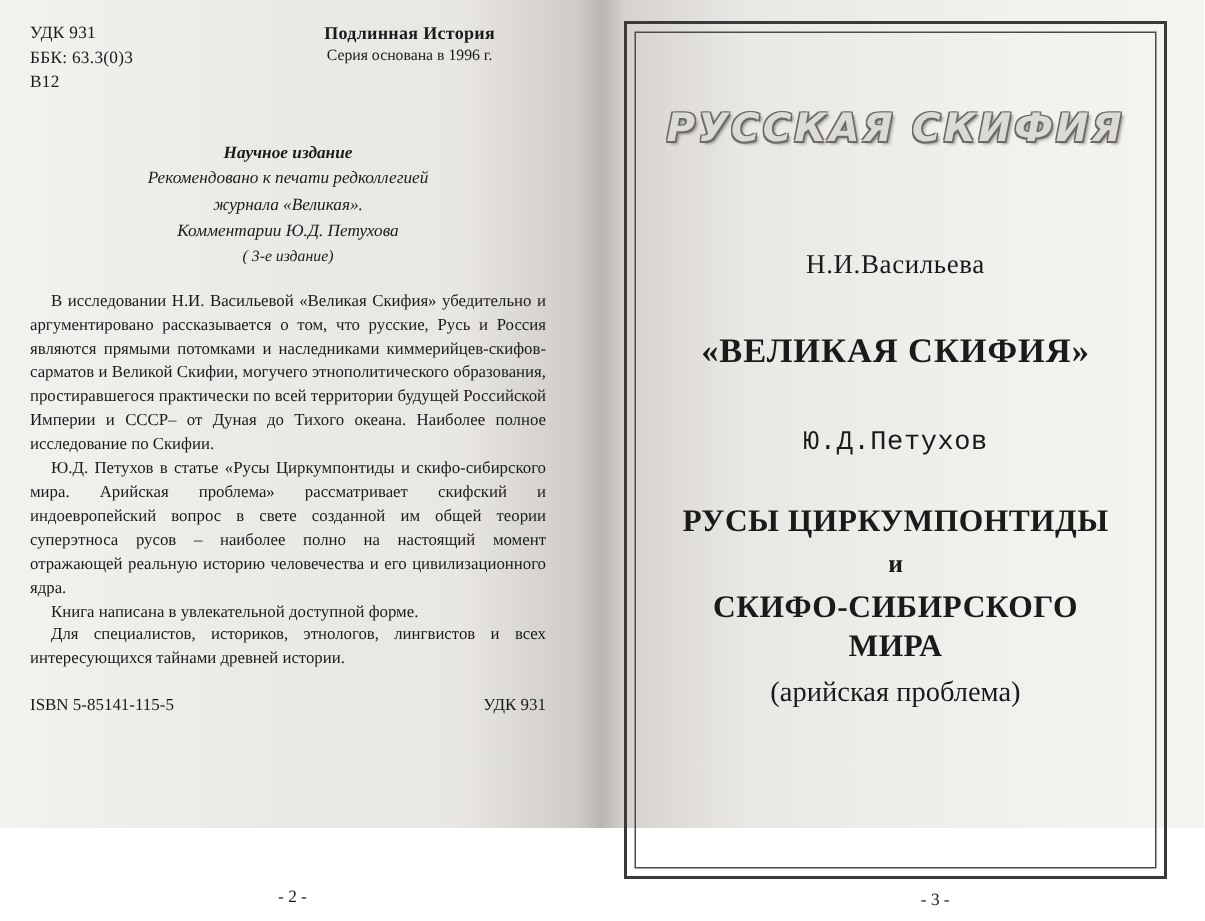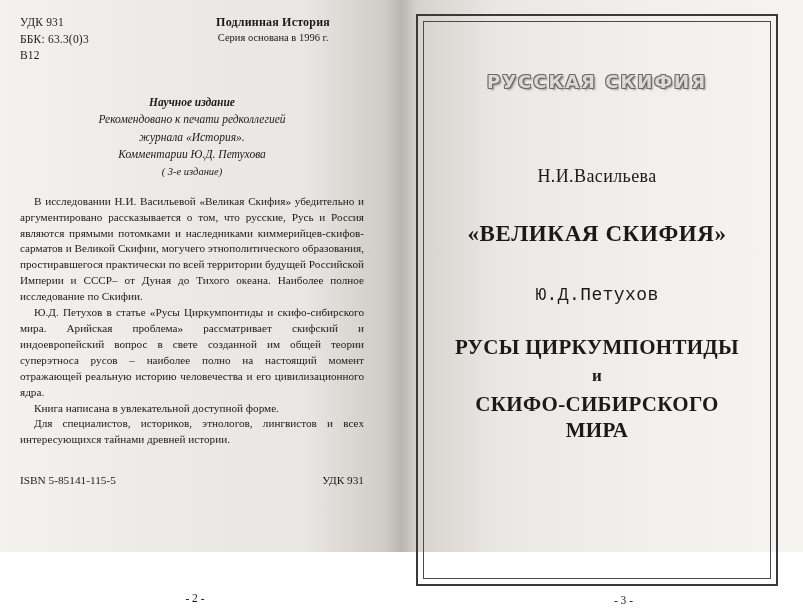--- a/index.html
+++ b/index.html
@@ -90,21 +90,21 @@
     text-align: justify;
   }
   .annotation p {
     margin: 0;
     text-indent: 14px;
   }
 
   .isbn-row {
     display: flex;
     justify-content: space-between;
-    margin-top: 26px;
+    margin-top: 16px;
     font-size: 11.3px;
   }
   .copyright {
     margin-top: 14px;
     font-size: 11.3px;
     line-height: 1.5;
   }
   .folio {
     position: absolute;
     bottom: 10px;
@@ -136,22 +136,23 @@
   .series-banner {
     position: absolute;
     top: 55px;
     left: 0;
     width: 100%;
     text-align: center;
   }
   .series-banner .txt {
     display: inline-block;
     font-family: "DejaVu Sans", sans-serif;
-    font-size: 18px;
-    font-weight: bold;
+    font-size: 26px;
+    font-weight: bold;
+    font-style: italic;
     letter-spacing: 2px;
     color: #dcdad6;
     text-shadow:
       -1px -1px 0 #6e6b66,
        1px -1px 0 #6e6b66,
       -1px  1px 0 #6e6b66,
        1px  1px 0 #6e6b66,
        2px  2px 2px rgba(0,0,0,0.35);
   }
   .rp-content {
@@ -216,21 +217,21 @@
       </div>
       <div class="series-block">
         <div class="series-title">Подлинная История</div>
         <div class="series-sub">Серия основана в 1996 г.</div>
       </div>
     </div>
 
     <div class="sci-block">
       <div class="l1">Научное издание</div>
       <div>Рекомендовано к печати редколлегией</div>
-      <div>журнала «История».</div>
+      <div>журнала «Великая».</div>
       <div>Комментарии Ю.Д. Петухова</div>
       <div class="sci-edition">( 3-е издание)</div>
     </div>
 
 
     <div class="annotation">
       <p>В исследовании Н.И. Васильевой «Великая Скифия» убедительно и аргументировано рассказывается о том, что русские, Русь и Россия являются прямыми потомками и наследниками киммерийцев-скифов-сарматов и Великой Скифии, могучего этнополитического образования, простиравшегося практически по всей территории будущей Российской Империи и СССР– от Дуная до Тихого океана. Наиболее полное исследование по Скифии.</p>
       <p>Ю.Д. Петухов в статье «Русы Циркумпонтиды и скифо-сибирского мира. Арийская проблема» рассматривает скифский и индоевропейский вопрос в свете созданной им общей теории суперэтноса русов – наиболее полно на настоящий момент отражающей реальную историю человечества и его цивилизационного ядра.</p>
       <p>Книга написана в увлекательной доступной форме.</p>
       <p>Для специалистов, историков, этнологов, лингвистов и всех интересующихся тайнами древней истории.</p>
@@ -253,19 +254,20 @@
         <span class="txt">РУССКАЯ СКИФИЯ</span>
       </div>
 
       <div class="rp-content">
         <div class="author1">Н.И.Васильева</div>
         <div class="book-title">«ВЕЛИКАЯ СКИФИЯ»</div>
         <div class="author2">Ю.Д.Петухов</div>
         <div class="work-line1">РУСЫ ЦИРКУМПОНТИДЫ</div>
         <div class="work-and">и</div>
         <div class="work-line2">СКИФО-СИБИРСКОГО МИРА</div>
+        <div class="work-sub">(арийская проблема)</div>
       </div>
     </div>
 
     <div class="folio">- 3 -</div>
   </div>
 
 </div>
 
 </body></html>

